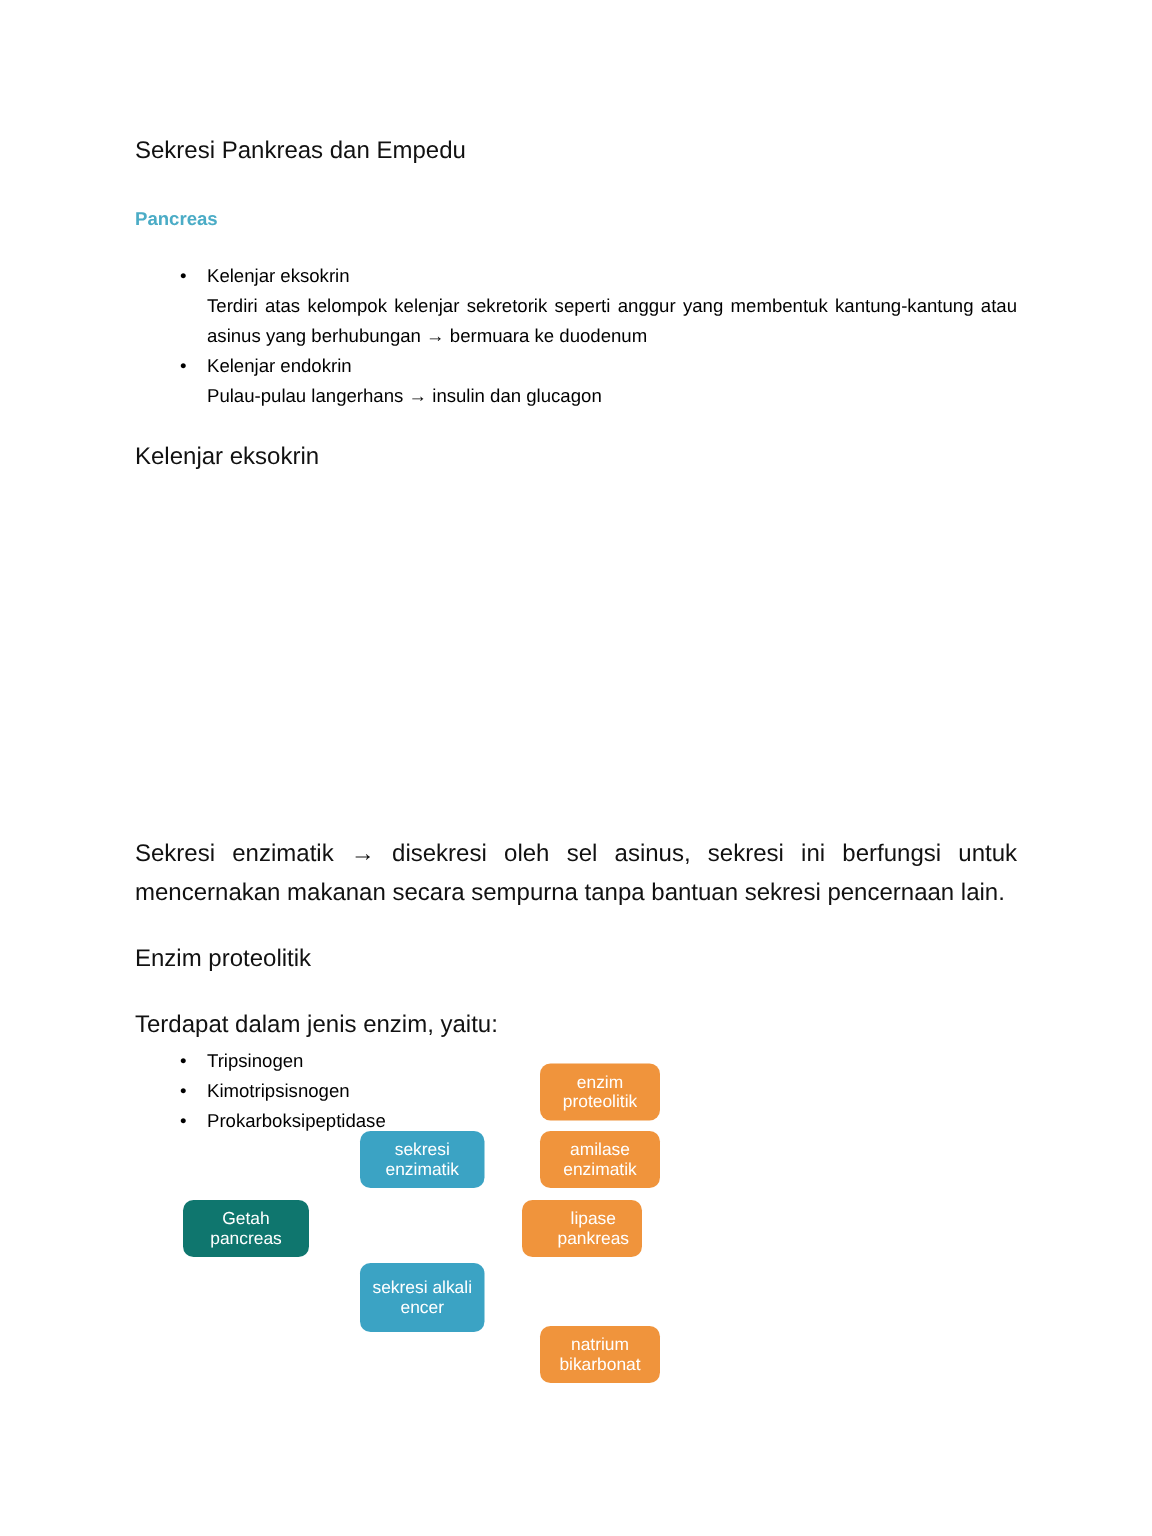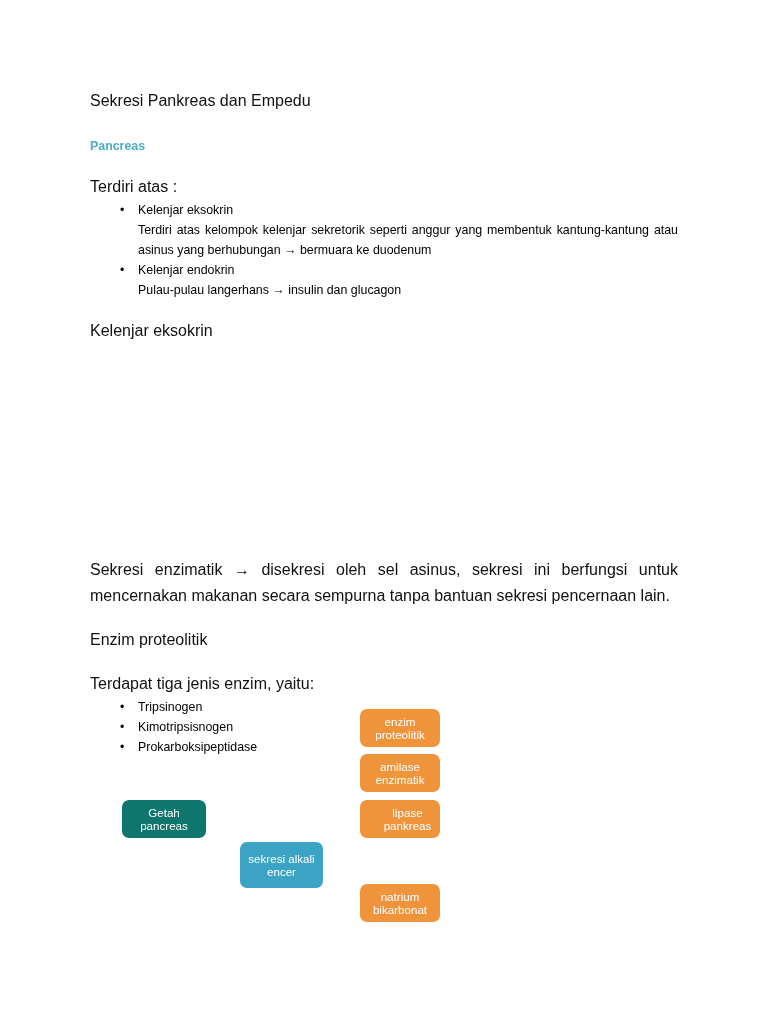--- a/index.html
+++ b/index.html
@@ -122,21 +122,20 @@
   <div class="doc-body">
 
     <p class="para">Sekresi Pankreas dan Empedu</p>
 
     <div class="spacer-lg"></div>
 
     <p class="heading-accent">Pancreas</p>
 
     <div class="spacer-md"></div>
 
-    <p class="para">Terdiri atas :</p>
 
     <ul class="bullets">
       <li>
         <span>Kelenjar eksokrin</span>
         <div class="sub-line">Terdiri atas kelompok kelenjar sekretorik seperti anggur yang membentuk kantung-kantung atau asinus yang berhubungan → bermuara ke duodenum</div>
       </li>
       <li>
         <span>Kelenjar endokrin</span>
         <div class="sub-line">Pulau-pulau langerhans → insulin dan glucagon</div>
       </li>
@@ -162,54 +161,57 @@
 
       <path d="M 323 423 L 360 469" stroke="#D98A52" stroke-width="3" fill="none" stroke-linecap="round"></path>
 
       <path d="M 323 516 L 360 516" stroke="#D98A52" stroke-width="3" fill="none" stroke-linecap="round"></path>
     </svg>
 
     <div class="node node-pink" style="left:122px; top:450px; width:84px; height:38px;">
       <span>Getah pancreas</span>
     </div>
 
+    <div class="node node-teal" style="left:240px; top:404px; width:83px; height:38px;">
+      <span>sekresi enzimatik</span>
+    </div>
 
     <div class="node node-teal" style="left:240px; top:492px; width:83px; height:46px;">
       <span>sekresi alkali encer</span>
     </div>
 
     <div class="node node-orange" style="left:360px; top:359px; width:80px; height:38px;">
       <span>enzim proteolitik</span>
     </div>
 
     <div class="node node-orange" style="left:360px; top:404px; width:80px; height:38px;">
       <span>amilase enzimatik</span>
     </div>
 
-    <div class="node node-orange" style="left:360px; top:450px; width:80px; height:38px;padding-left:19px;">
+    <div class="node node-orange" style="left:348px; top:450px; width:80px; height:38px;padding-left:19px;">
       <span>lipase pankreas</span>
     </div>
 
     <div class="node node-orange" style="left:360px; top:497px; width:80px; height:38px;margin-top:37px;">
       <span>natrium bikarbonat</span>
     </div>
 
   </div>
 
   <div class="doc-body" style="top:557px;">
 
     <p class="para justified">Sekresi enzimatik → disekresi oleh sel asinus, sekresi ini berfungsi untuk mencernakan makanan secara sempurna tanpa bantuan sekresi pencernaan lain.</p>
 
     <div class="spacer-md"></div>
 
     <p class="para">Enzim proteolitik</p>
 
     <div class="spacer-md"></div>
 
-    <p class="para">Terdapat tiga jenis enzim, yaitu:</p>
+    <p class="para">Terdapat dalam jenis enzim, yaitu:</p>
 
     <ul class="bullets">
       <li>Tripsinogen</li>
       <li>Kimotripsisnogen</li>
       <li>Prokarboksipeptidase</li>
     </ul>
 
     <div class="spacer-lg"></div>
 
 

